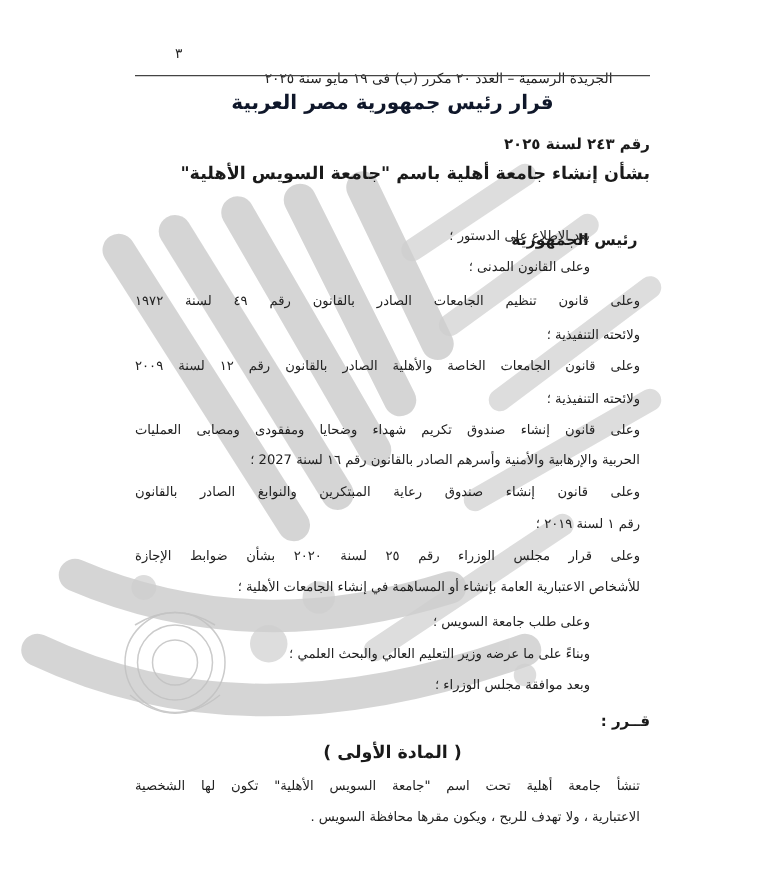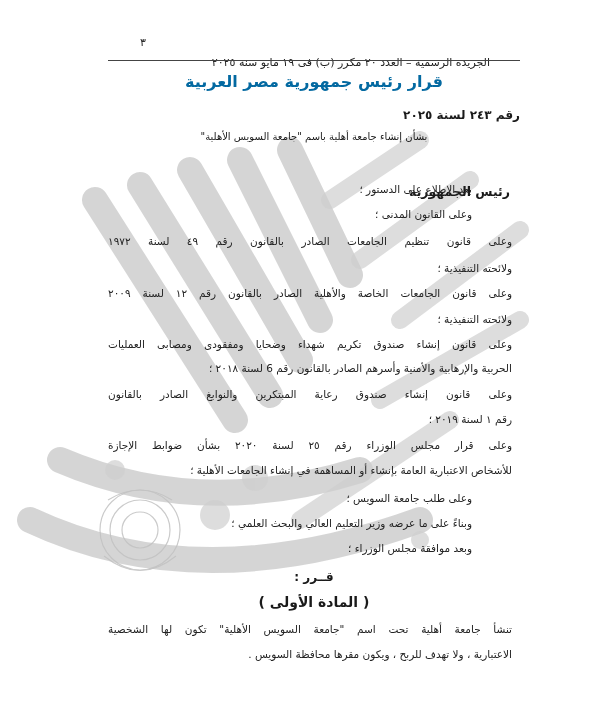--- a/index.html
+++ b/index.html
@@ -59,37 +59,36 @@
       height: 1px;
       background: #444;
     }
     .title {
       position: absolute;
       top: 72px;
       left: 0; right: 0;
       text-align: center;
       font-size: 16px;
       font-weight: bold;
-      color: #0369a1;
+      color: #0f172a;
     }
     .decree-number {
       position: absolute;
       top: 108px;
       left: 0; right: 0;
       text-align: right;
       font-size: 12px;
       font-weight: bold;
     }
     .subject {
       position: absolute;
       top: 131px;
       left: 0; right: 0;
-      text-align: center;
-      font-size: 10px;
-      font-weight: normal;
+      font-size: 14px;
+      font-weight: bold;
     }
     .president {
       position: absolute;
       top: 156px;
       right: 10px;
       font-size: 12.5px;
       font-weight: bold;
       margin-top: 28px;
     }
     .body-line {
@@ -101,21 +100,20 @@
     .justified {
       right: 8px;
       left: 0;
       text-align: justify;
       text-align-last: justify;
     }
     .decided {
       position: absolute;
       top: 570px;
       left: 0; right: 0;
-      text-align: center;
       font-size: 12px;
       font-weight: bold;
     }
     .article-title {
       position: absolute;
       top: 594px;
       left: 0; right: 0;
       text-align: center;
       font-size: 14px;
       font-weight: bold;
@@ -170,21 +168,21 @@
   <div class="subject">بشأن إنشاء جامعة أهلية باسم "جامعة السويس الأهلية"</div>
   <div class="president">رئيس الجمهورية</div>
 
   <div class="body-line" style="top:183px; right:48px;">بعد الاطلاع على الدستور ؛</div>
   <div class="body-line" style="top:208px; right:48px;">وعلى القانون المدنى ؛</div>
   <div class="body-line justified" style="top:235px;">وعلى قانون تنظيم الجامعات الصادر بالقانون رقم ٤٩ لسنة ١٩٧٢</div>
   <div class="body-line" style="top:262px; right:8px;">ولائحته التنفيذية ؛</div>
   <div class="body-line justified" style="top:287px;">وعلى قانون الجامعات الخاصة والأهلية الصادر بالقانون رقم ١٢ لسنة ٢٠٠٩</div>
   <div class="body-line" style="top:313px; right:8px;">ولائحته التنفيذية ؛</div>
   <div class="body-line justified" style="top:338px;">وعلى قانون إنشاء صندوق تكريم شهداء وضحايا ومفقودى ومصابى العمليات</div>
-  <div class="body-line" style="top:362px; right:8px;">الحربية والإرهابية والأمنية وأسرهم الصادر بالقانون رقم 6 لسنة ٢٠١٨ ؛</div>
+  <div class="body-line" style="top:362px; right:8px;">الحربية والإرهابية والأمنية وأسرهم الصادر بالقانون رقم ١٦ لسنة 2027 ؛</div>
   <div class="body-line justified" style="top:388px;">وعلى قانون إنشاء صندوق رعاية المبتكرين والنوابغ الصادر بالقانون</div>
   <div class="body-line" style="top:413px; right:8px;">رقم ١ لسنة ٢٠١٩ ؛</div>
   <div class="body-line justified" style="top:439px;">وعلى قرار مجلس الوزراء رقم ٢٥ لسنة ٢٠٢٠ بشأن ضوابط الإجازة</div>
   <div class="body-line" style="top:464px; right:8px;">للأشخاص الاعتبارية العامة بإنشاء أو المساهمة في إنشاء الجامعات الأهلية ؛</div>
   <div class="body-line" style="top:492px; right:48px;">وعلى طلب جامعة السويس ؛</div>
   <div class="body-line" style="top:517px; right:48px;">وبناءً على ما عرضه وزير التعليم العالي والبحث العلمي ؛</div>
   <div class="body-line" style="top:542px; right:48px;">وبعد موافقة مجلس الوزراء ؛</div>
 
   <div class="decided">قــرر :</div>
   <div class="article-title">( المادة الأولى )</div>

